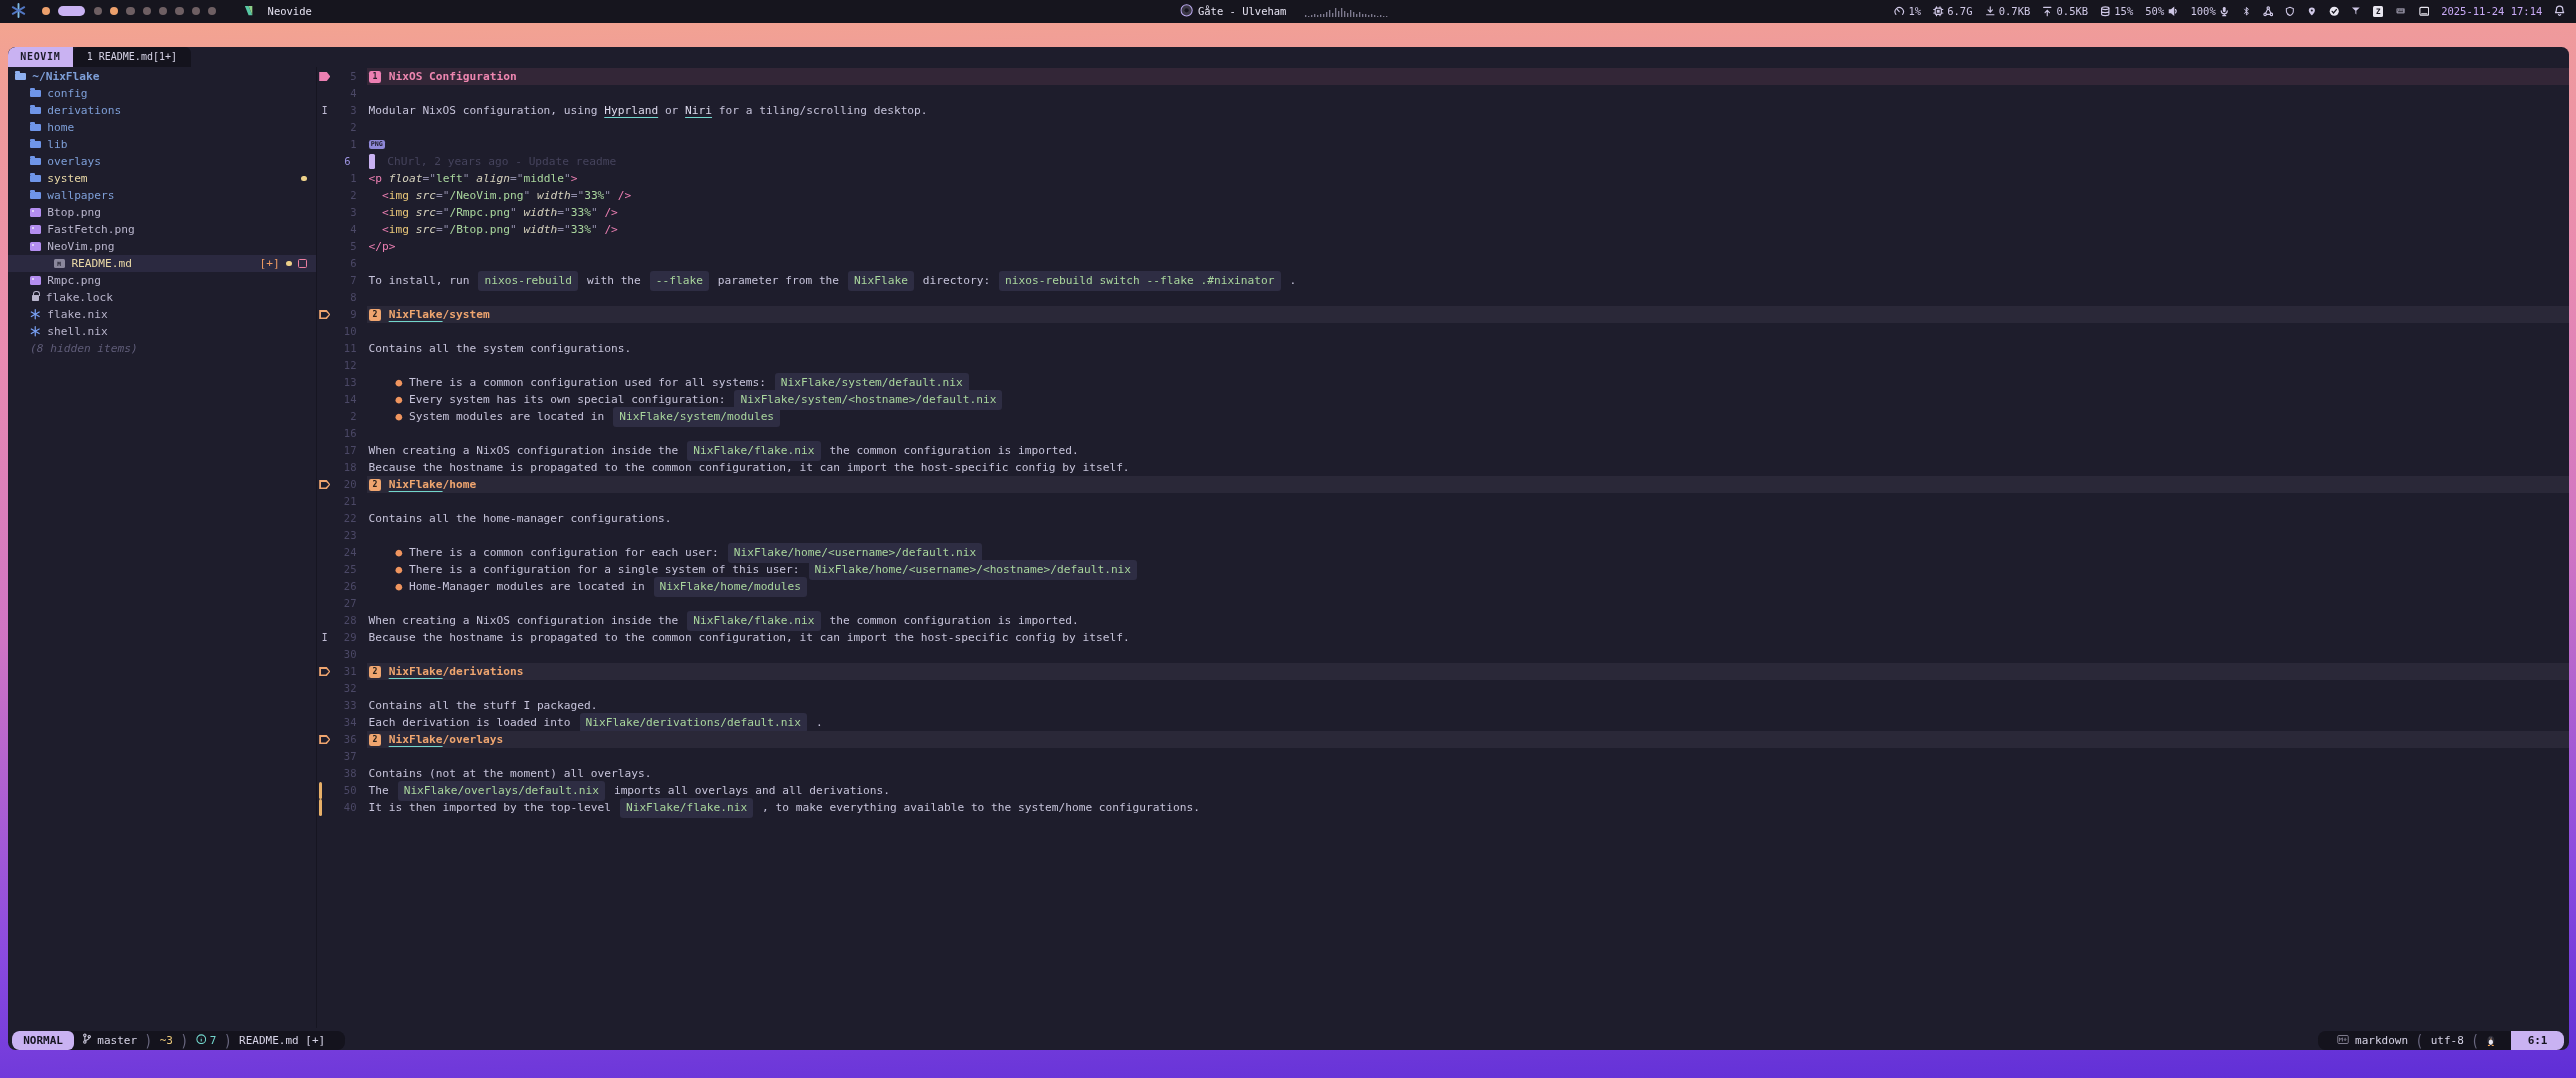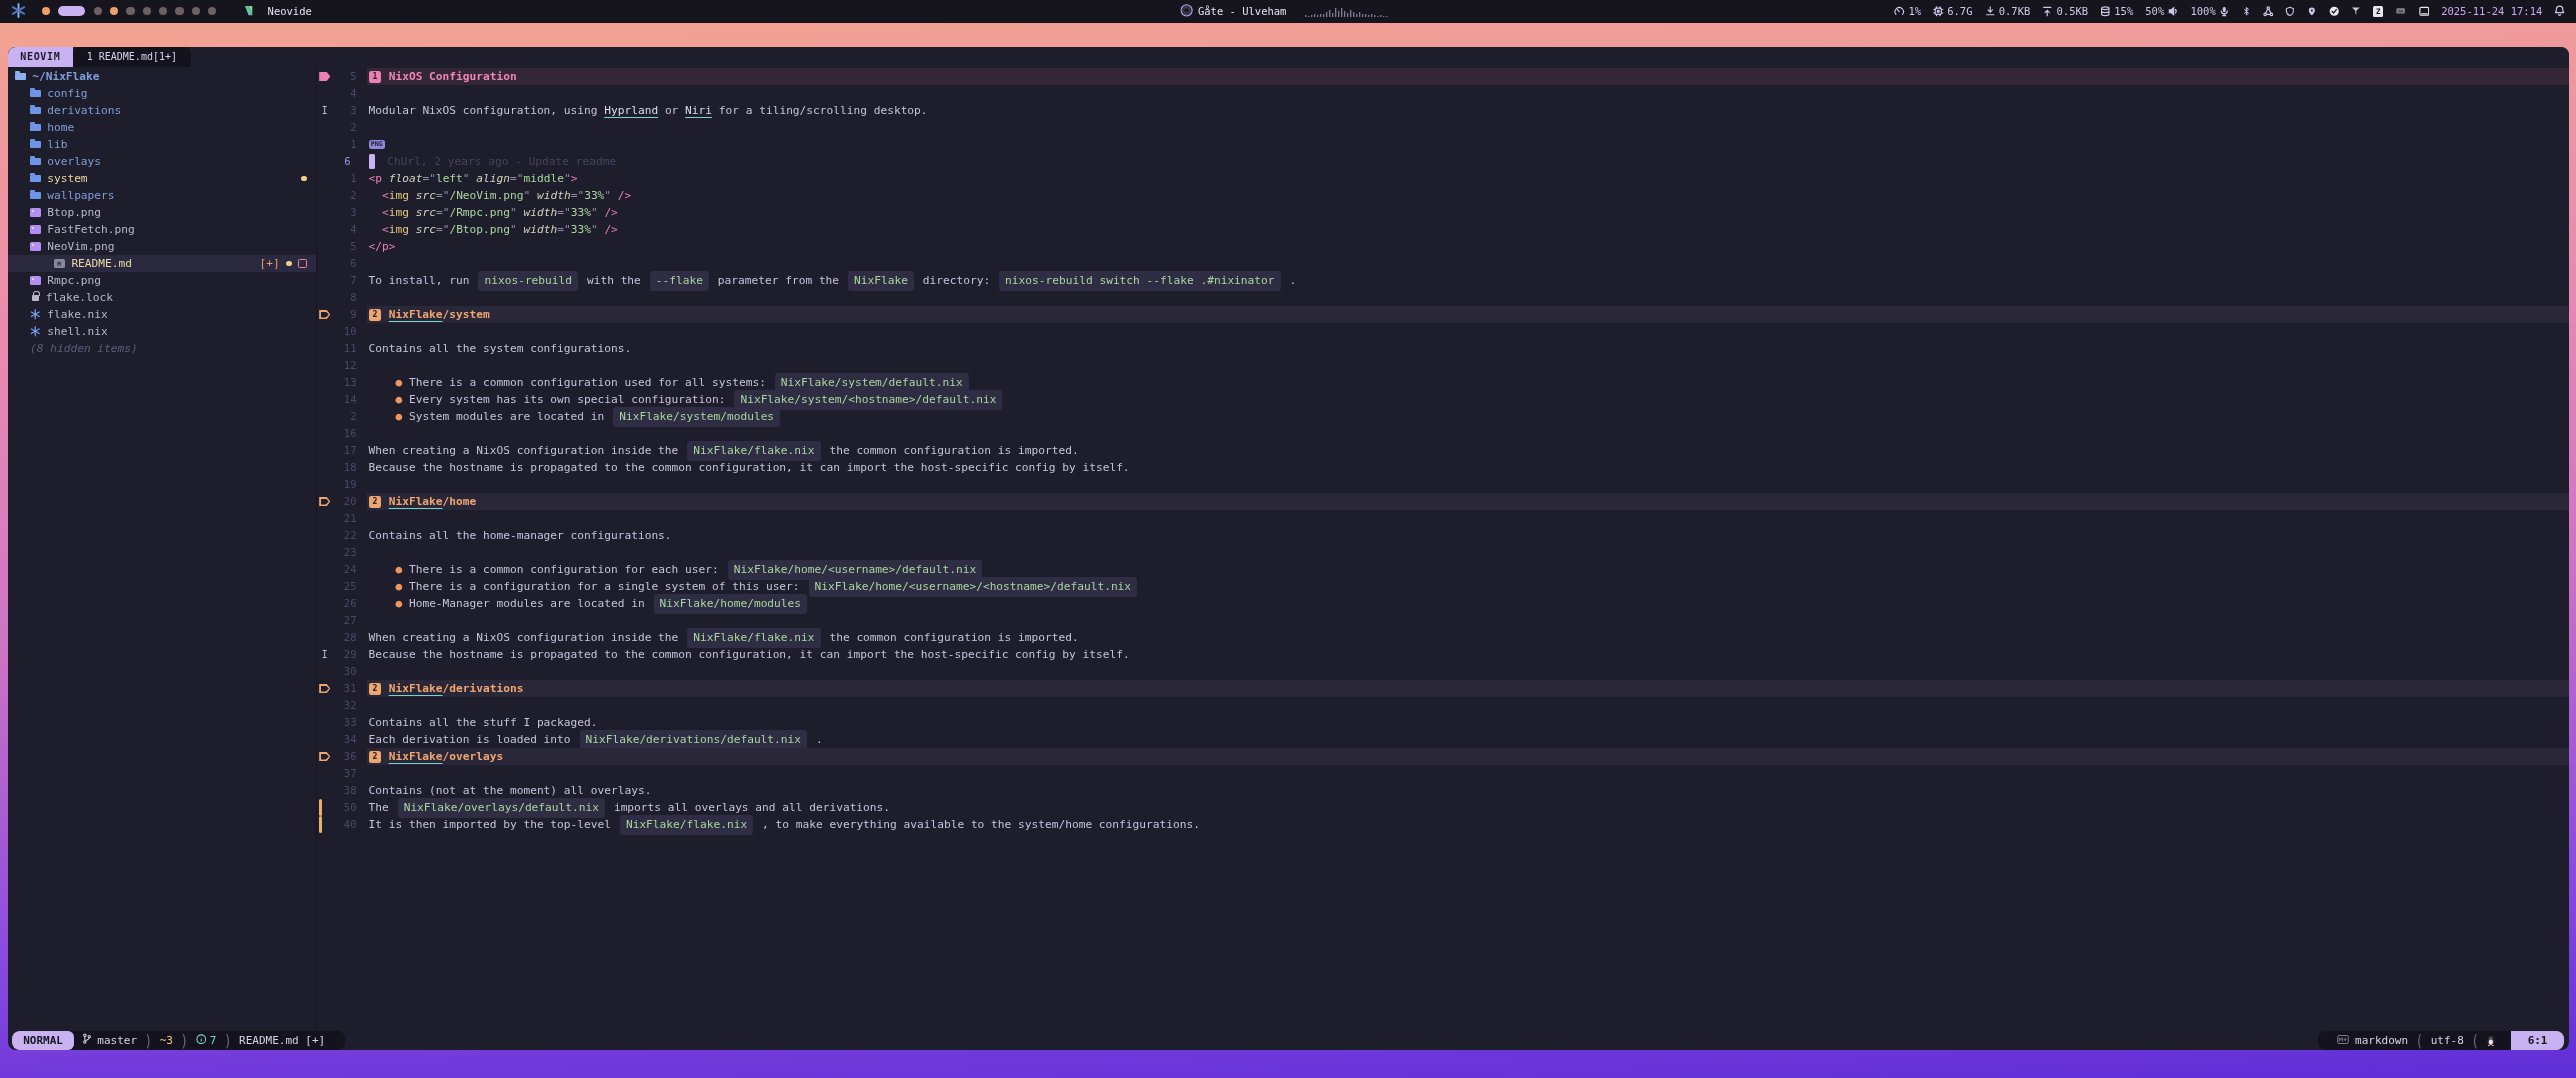--- a/index.html
+++ b/index.html
@@ -414,21 +414,20 @@
         <div class="ln band-h2"><span class="sign"><span class="tag2"></span></span><span class="num">9</span><span class="content"><span class="hicon h2">2</span><span class="s-h2l">NixFlake</span><span class="s-h2">/system</span></span></div>
         <div class="ln"><span class="sign"></span><span class="num">10</span><span class="content"></span></div>
         <div class="ln"><span class="sign"></span><span class="num">11</span><span class="content"><span class="s-t">Contains all the system configurations.</span></span></div>
         <div class="ln"><span class="sign"></span><span class="num">12</span><span class="content"></span></div>
         <div class="ln"><span class="sign"></span><span class="num">13</span><span class="content"><span class="s-bul">    ● </span><span class="s-t">There is a common configuration used for all systems: </span><span class="s-code">NixFlake/system/default.nix</span></span></div>
         <div class="ln"><span class="sign"></span><span class="num">14</span><span class="content"><span class="s-bul">    ● </span><span class="s-t">Every system has its own special configuration: </span><span class="s-code">NixFlake/system/&lt;hostname&gt;/default.nix</span></span></div>
         <div class="ln"><span class="sign"></span><span class="num">2</span><span class="content"><span class="s-bul">    ● </span><span class="s-t">System modules are located in </span><span class="s-code">NixFlake/system/modules</span></span></div>
         <div class="ln"><span class="sign"></span><span class="num">16</span><span class="content"></span></div>
         <div class="ln"><span class="sign"></span><span class="num">17</span><span class="content"><span class="s-t">When creating a NixOS configuration inside the </span><span class="s-code">NixFlake/flake.nix</span><span class="s-t"> the common configuration is imported.</span></span></div>
         <div class="ln"><span class="sign"></span><span class="num">18</span><span class="content"><span class="s-t">Because the hostname is propagated to the common configuration, it can import the host-specific config by itself.</span></span></div>
-        <div class="ln"><span class="sign"></span><span class="num">19</span><span class="content"></span></div>
         <div class="ln band-h2"><span class="sign"><span class="tag2"></span></span><span class="num">20</span><span class="content"><span class="hicon h2">2</span><span class="s-h2l">NixFlake</span><span class="s-h2">/home</span></span></div>
         <div class="ln"><span class="sign"></span><span class="num">21</span><span class="content"></span></div>
         <div class="ln"><span class="sign"></span><span class="num">22</span><span class="content"><span class="s-t">Contains all the home-manager configurations.</span></span></div>
         <div class="ln"><span class="sign"></span><span class="num">23</span><span class="content"></span></div>
         <div class="ln"><span class="sign"></span><span class="num">24</span><span class="content"><span class="s-bul">    ● </span><span class="s-t">There is a common configuration for each user: </span><span class="s-code">NixFlake/home/&lt;username&gt;/default.nix</span></span></div>
         <div class="ln"><span class="sign"></span><span class="num">25</span><span class="content"><span class="s-bul">    ● </span><span class="s-t">There is a configuration for a single system of this user: </span><span class="s-code">NixFlake/home/&lt;username&gt;/&lt;hostname&gt;/default.nix</span></span></div>
         <div class="ln"><span class="sign"></span><span class="num">26</span><span class="content"><span class="s-bul">    ● </span><span class="s-t">Home-Manager modules are located in </span><span class="s-code">NixFlake/home/modules</span></span></div>
         <div class="ln"><span class="sign"></span><span class="num">27</span><span class="content"></span></div>
         <div class="ln"><span class="sign"></span><span class="num">28</span><span class="content"><span class="s-t">When creating a NixOS configuration inside the </span><span class="s-code">NixFlake/flake.nix</span><span class="s-t"> the common configuration is imported.</span></span></div>
         <div class="ln"><span class="sign"><span class="sgI">I</span></span><span class="num">29</span><span class="content"><span class="s-t">Because the hostname </span><span class="s-spl">is propagated</span><span class="s-t"> to the common configuration, it can import the host-specific config by itself.</span></span></div>

